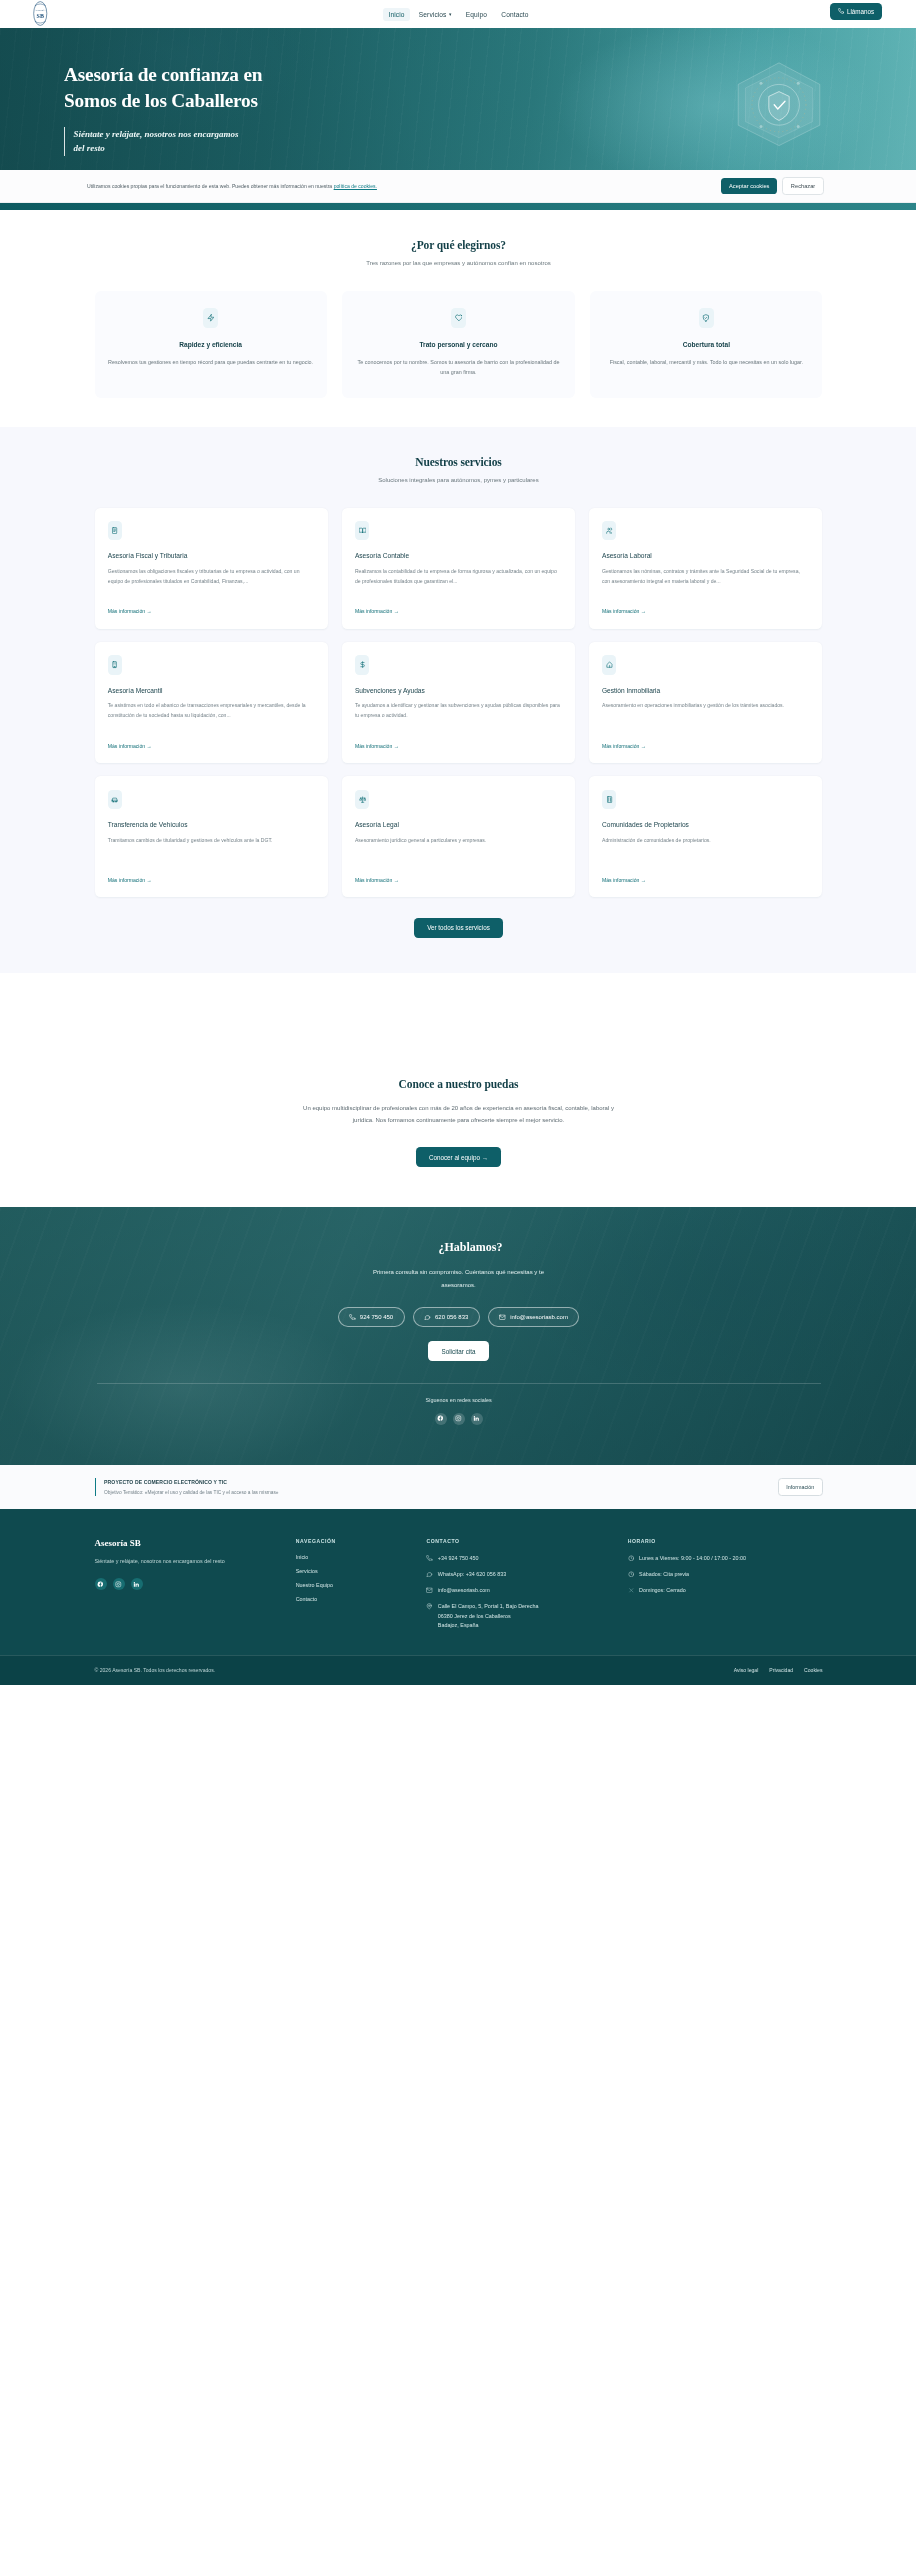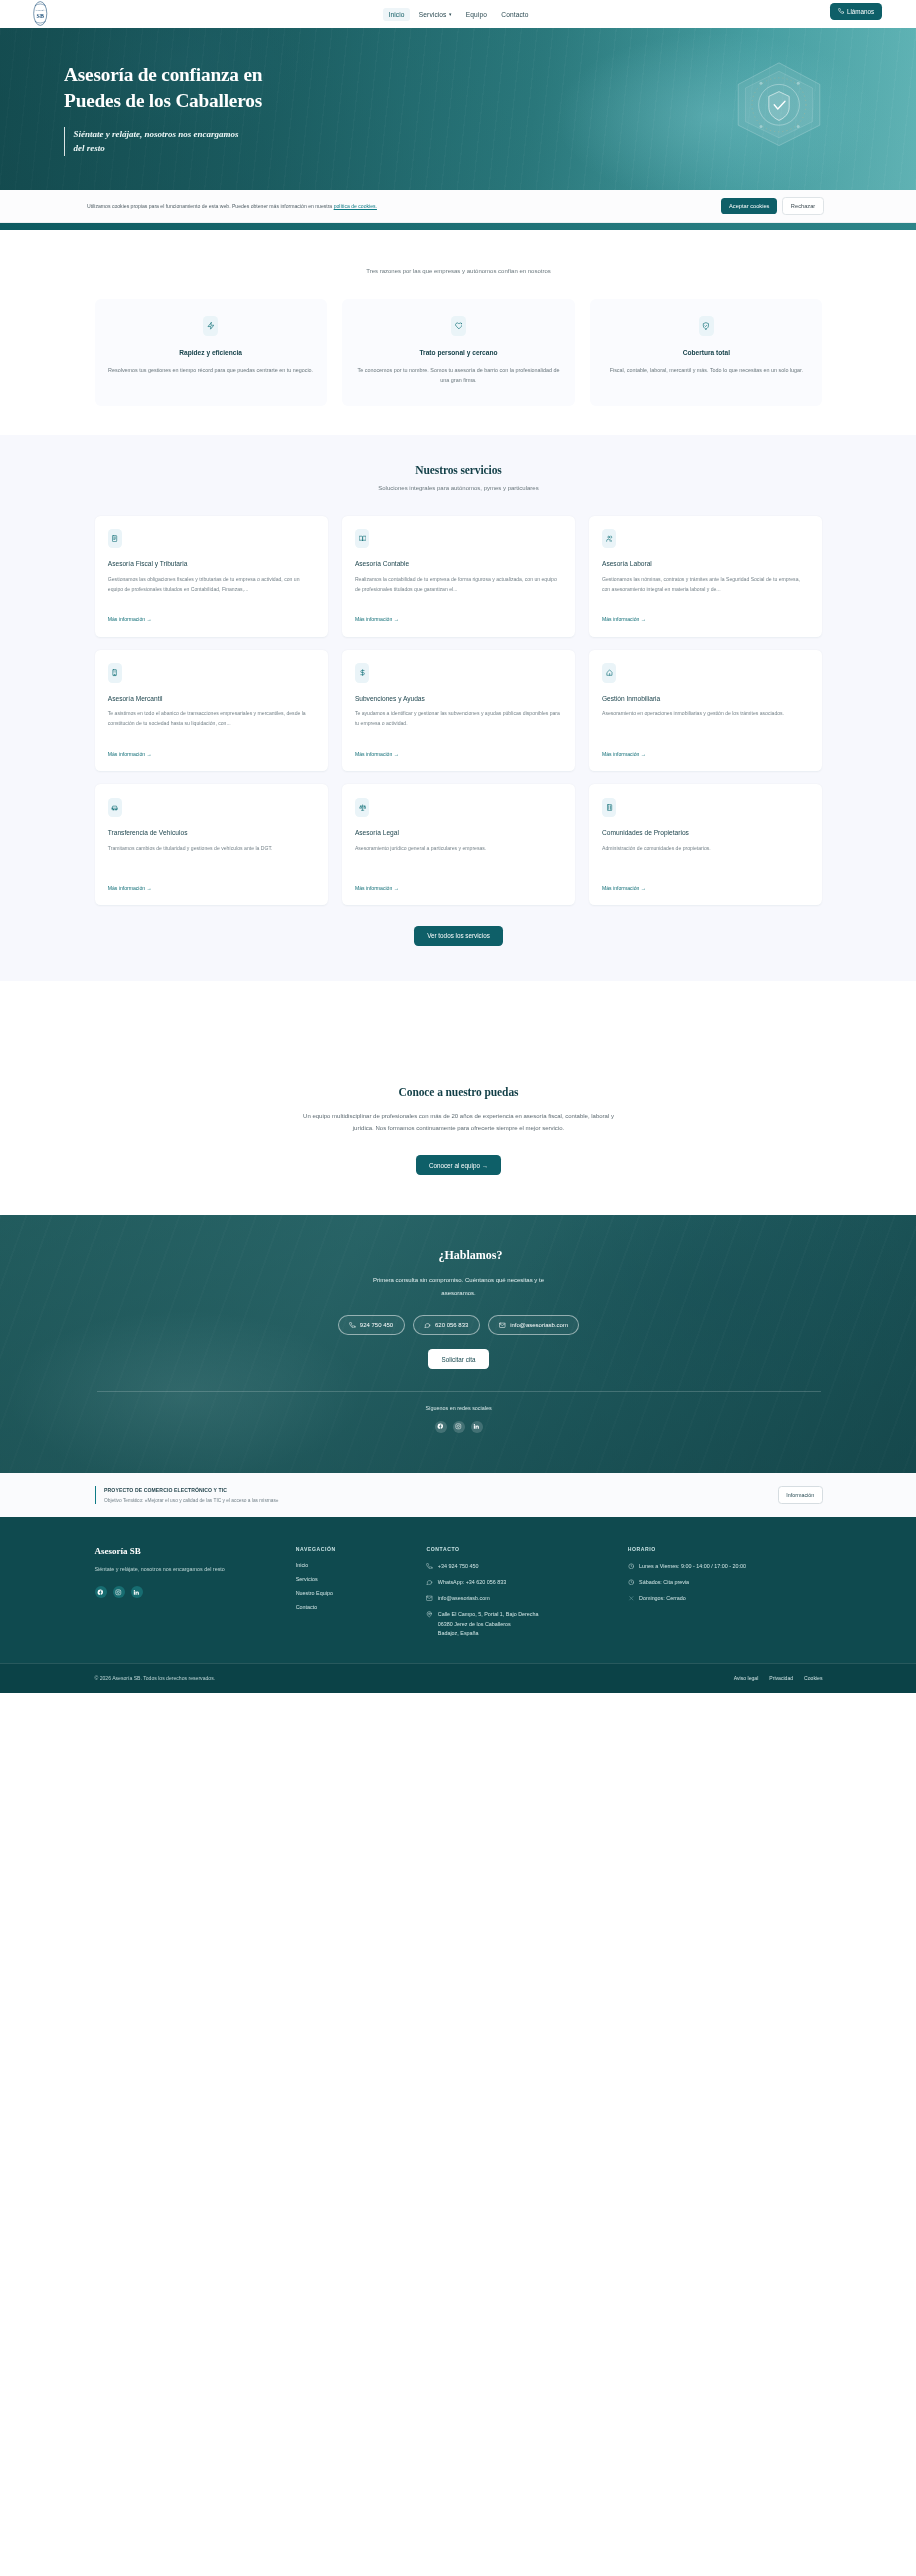--- a/index.html
+++ b/index.html
@@ -32,21 +32,21 @@
   .chev { font-size:4.8px; position:relative; top:0.6px; }
   .call-btn {
     position:absolute; right:35px; top:3px;
     background:#0e5f68; color:#fff; border:none; border-radius:4.2px;
     font-size:6.3px; padding:4.8px 7.8px; display:flex; align-items:center; gap:3px;
     cursor:pointer; font-family:inherit;
   }
 
   
   .hero {
-    position:relative; height:162px; overflow:hidden;
+    position:relative; height:142px; overflow:hidden;
     background:
       radial-gradient(ellipse 229px 121px at 78% 55%, rgba(120,200,205,.55), rgba(120,200,205,0) 70%),
       radial-gradient(ellipse 181px 109px at 20% 20%, rgba(40,110,120,.5), rgba(40,110,120,0) 70%),
       linear-gradient(100deg,#1d5c60 0%, #21686c 30%, #2e7f82 58%, #49a3a6 80%, #63b5b6 100%);
   }
   .hero:before{
     content:""; position:absolute; inset:0;
     background:
       linear-gradient(70deg, rgba(12,60,64,.55) 0%, rgba(20,80,86,.25) 45%, rgba(90,180,185,.1) 100%),
       repeating-linear-gradient(96deg, rgba(255,255,255,.035) 0 1.2px, rgba(255,255,255,0) 1.2px 15.7px);
@@ -262,40 +262,41 @@
       <circle cx="50" cy="42" r="2.5" fill="rgba(255,255,255,.35)"></circle>
       <circle cx="112" cy="42" r="2.5" fill="rgba(255,255,255,.35)"></circle>
       <circle cx="50" cy="114" r="2.5" fill="rgba(255,255,255,.35)"></circle>
       <circle cx="112" cy="114" r="2.5" fill="rgba(255,255,255,.35)"></circle>
     </svg>
   </div>
 
   <div class="hero-inner">
     <h1>
       <span>Asesoría de confianza en</span><br>
-      <span>Puedes de los Caballeros</span>
+      <span>Somos de los Caballeros</span>
     </h1>
     <div class="hero-sub">Siéntate y relájate, nosotros nos encargamos del resto</div>
 
   </div>
 </section>
 
 <div class="cookie">
   <div class="cookie-txt">
     <span>Utilizamos cookies propias para el funcionamiento de esta web. Puedes obtener más información en nuestra </span><a href="#">política de cookies.</a>
   </div>
   <div class="cookie-btns">
     <button class="ck-accept">Aceptar cookies</button>
     <button class="ck-reject">Rechazar</button>
   </div>
 </div>
 <div class="teal-strip"></div>
 
 <section class="sec sec-why">
   <div class="wrap">
+    <h2 class="sec-title serif">¿Por qué elegirnos?</h2>
     <div class="sec-sub">Tres razones por las que empresas y autónomos confían en nosotros</div>
     <div class="why-grid">
 
       <div class="why-card">
         <div class="icon-chip">
           <svg width="7.8" height="7.8" viewBox="0 0 24 24" fill="none" stroke="currentColor" stroke-width="2" stroke-linecap="round" stroke-linejoin="round">
               <polygon points="13 2 3 14 12 14 11 22 21 10 12 10 13 2"></polygon>
             </svg>
         </div>
         <div class="why-h">Rapidez y eficiencia</div>

